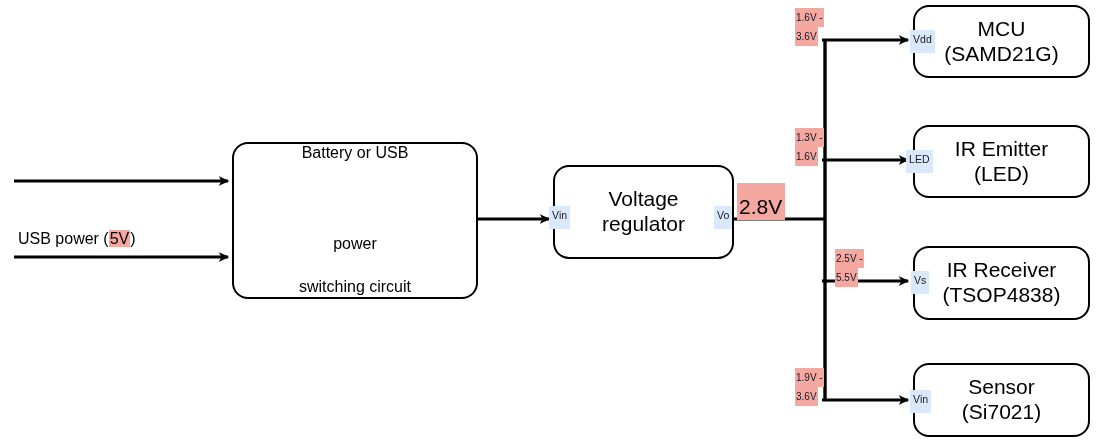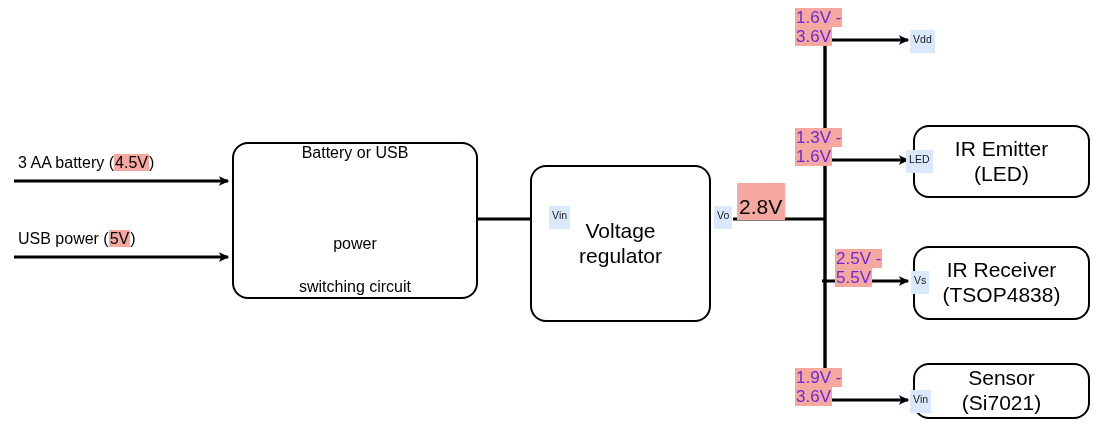--- a/index.html
+++ b/index.html
@@ -18,21 +18,21 @@
   .sw{font-size:16px;gap:24px;}
   .sw .gap{display:block;height:26px;}
 
   
   .port{position:absolute;background:#d9e8fb;color:#1b1b1b;
         font-size:10.5px;line-height:1;padding:4px 3px 8px 3px;
         white-space:nowrap;letter-spacing:.1px;}
 
   
   .hl{background:#f4a8a0;color:#000;}
-  .vlabel{position:absolute;font-size:17px;line-height:19px;color:#6d28d9;
+  .vlabel{position:absolute;font-size:10px;line-height:19px;color:#0f172a;
           white-space:nowrap;text-align:left;}
   .vlabel span{background:#f4a8a0;display:inline-block;padding:0 1px;}
 
   .v28{position:absolute;font-size:21px;line-height:1;color:#000;}
   .v28 span{background:#f4a8a0;padding:12px 3px 2px 2px;}
 
   .inlabel{position:absolute;font-size:16px;line-height:1;color:#000;white-space:nowrap;}
   .inlabel .hl{padding:0 1px;}
 </style>
 </head>
@@ -73,46 +73,47 @@
       <line x1="822" y1="160" x2="908" y2="160" stroke="#000" stroke-width="3" marker-end="url(#ah)"></line>
     </g>
     <g>
       <line x1="822" y1="281" x2="908" y2="281" stroke="#000" stroke-width="3" marker-end="url(#ah)"></line>
     </g>
     <g>
       <line x1="822" y1="400" x2="908" y2="400" stroke="#000" stroke-width="3" marker-end="url(#ah)"></line>
     </g>
   </svg>
 
-  <div class="inlabel" style="left:18px;top:155px;">
-    <span>3 AA battery (</span><span class="hl">4.5V</span><span>)</span>
-  </div>
 
   <div class="inlabel" style="left:18px;top:231px;">
     <span>USB power (</span><span class="hl">5V</span><span>)</span>
   </div>
 
   <div class="nodebox sw" style="left:232px;top:142px;width:246px;height:157px;">
     <span class="l1">Battery or USB</span>
     <span class="gap"></span>
     <span class="l2">power</span>
     <span class="l2">switching circuit</span>
   </div>
 
-  <div class="nodebox big" style="left:530px;top:165px;width:181px;height:157px;">
+  <div class="nodebox big" style="left:553px;top:165px;width:181px;height:94px;">
     <span class="l1">Voltage</span>
     <span class="l1">regulator</span>
   </div>
   <div class="port" style="left:549px;top:206px;">Vin</div>
   <div class="port" style="left:714px;top:206px;">Vo</div>
 
   <div class="v28" style="left:737px;top:196px;">
     <span>2.8V</span>
   </div>
 
+  <div class="nodebox big" style="left:913px;top:5px;width:177px;height:73px;">
+    <span class="l1">MCU</span>
+    <span class="l2">(SAMD21G)</span>
+  </div>
   <div class="port" style="left:910px;top:30px;">Vdd</div>
   <div class="vlabel" style="left:795px;top:8px;">
     <span>1.6V -</span><br>
     <span>3.6V</span>
   </div>
 
   <div class="nodebox big" style="left:913px;top:125px;width:177px;height:73px;">
     <span class="l1">IR Emitter</span>
     <span class="l2">(LED)</span>
   </div>
@@ -125,21 +126,21 @@
   <div class="nodebox big" style="left:913px;top:246px;width:177px;height:74px;">
     <span class="l1">IR Receiver</span>
     <span class="l2">(TSOP4838)</span>
   </div>
   <div class="port" style="left:911px;top:271px;">Vs</div>
   <div class="vlabel" style="left:795px;top:249px;padding-left:40px;">
     <span>2.5V -</span><br>
     <span>5.5V</span>
   </div>
 
-  <div class="nodebox big" style="left:913px;top:363px;width:177px;height:56px;">
+  <div class="nodebox big" style="left:913px;top:363px;width:177px;height:74px;">
     <span class="l1">Sensor</span>
     <span class="l2">(Si7021)</span>
   </div>
   <div class="port" style="left:910px;top:390px;">Vin</div>
   <div class="vlabel" style="left:795px;top:368px;">
     <span>1.9V -</span><br>
     <span>3.6V</span>
   </div>
 
 </div>

